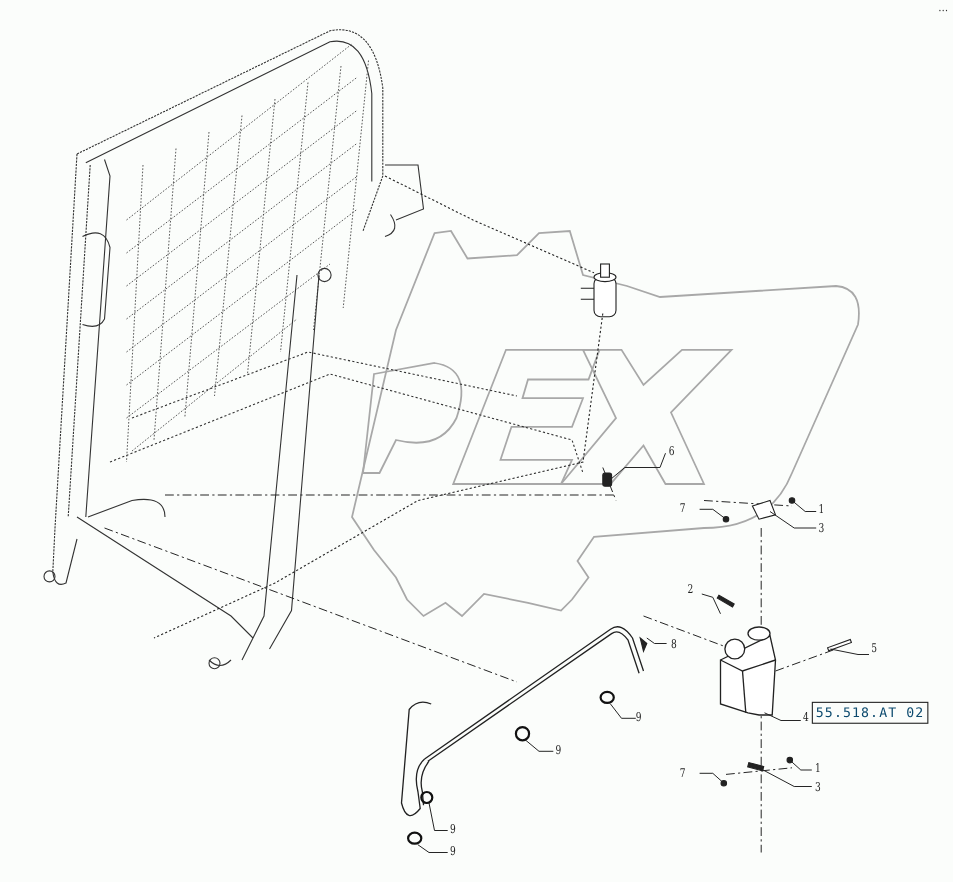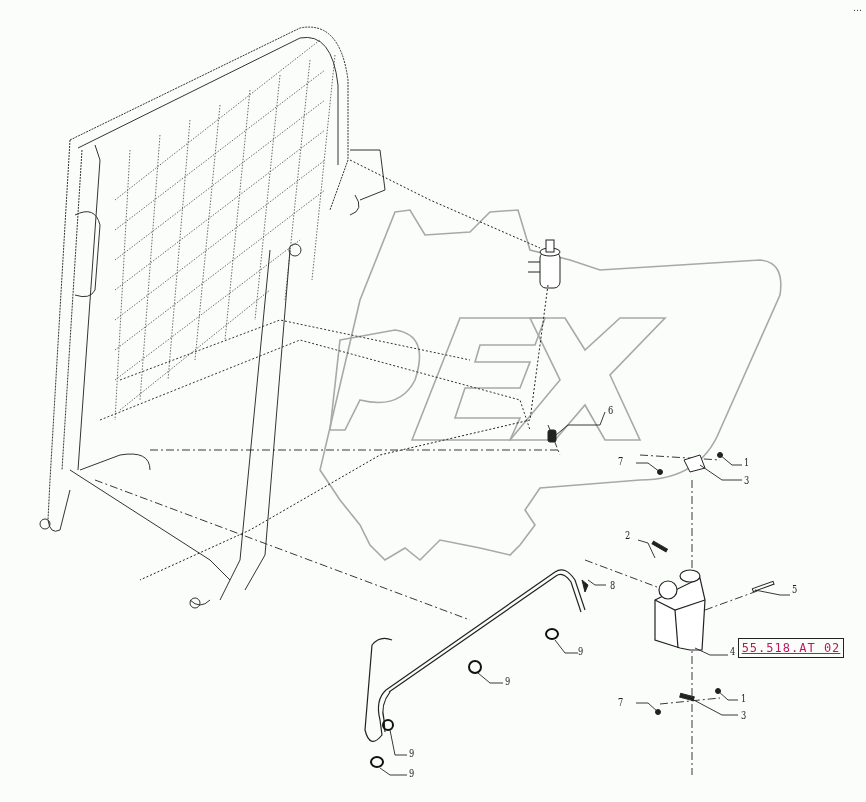--- a/index.html
+++ b/index.html
@@ -3,22 +3,22 @@
   <meta charset="utf-8">
   <style>
     html, body { margin: 0; padding: 0; background: #fbfdfb; }
     body { width: 866px; height: 802px; position: relative; overflow: hidden;
            font-family: "DejaVu Serif", serif; }
     #diagram { position: absolute; left: 0; top: 0; width: 866px; height: 802px; }
     .callout { position: absolute; font-family: "DejaVu Serif", serif; font-size: 11px;
                color: #222; line-height: 1; transform: scaleX(0.75); transform-origin: left top; }
     .ref-box { position: absolute; left: 738px; top: 638px; width: 106px; height: 20px;
                border: 1.5px solid #222; background: #fbfdfb; box-sizing: border-box;
-               font-family: "DejaVu Sans Mono", monospace; font-size: 12px; color: #be185d;
-               display: flex; align-items: center; justify-content: center; letter-spacing: 1px; text-decoration: underline; }
+               font-family: "DejaVu Sans Mono", monospace; font-size: 12px; color: #0c4a6e;
+               display: flex; align-items: center; justify-content: center; letter-spacing: 1px; }
     .corner-mark { position: absolute; left: 853px; top: 3px; font-size: 9px; color: #333; }
   </style>
 </head>
 <body>
 
 <svg id="diagram" viewBox="0 0 866 802" xmlns="http://www.w3.org/2000/svg">
 
   <g fill="none" stroke="#a8a8a8" stroke-width="1.6">
     <path d="M395,212 L410,210 L425,235 L470,232 L490,212 L518,210 L530,250 L570,260 L600,270 L760,260 Q785,262 780,295 L720,430 Q700,480 640,480 L540,488 L525,510 L535,525 L520,545 L510,555 L480,548 L440,540 L420,560 L405,548 L385,560 L370,545 L360,525 L340,500 L320,470 L360,300 Z"></path>
     <path d="M340,340 L395,330 Q430,335 415,380 Q400,410 360,400 L345,430 L330,430 Z"></path>

